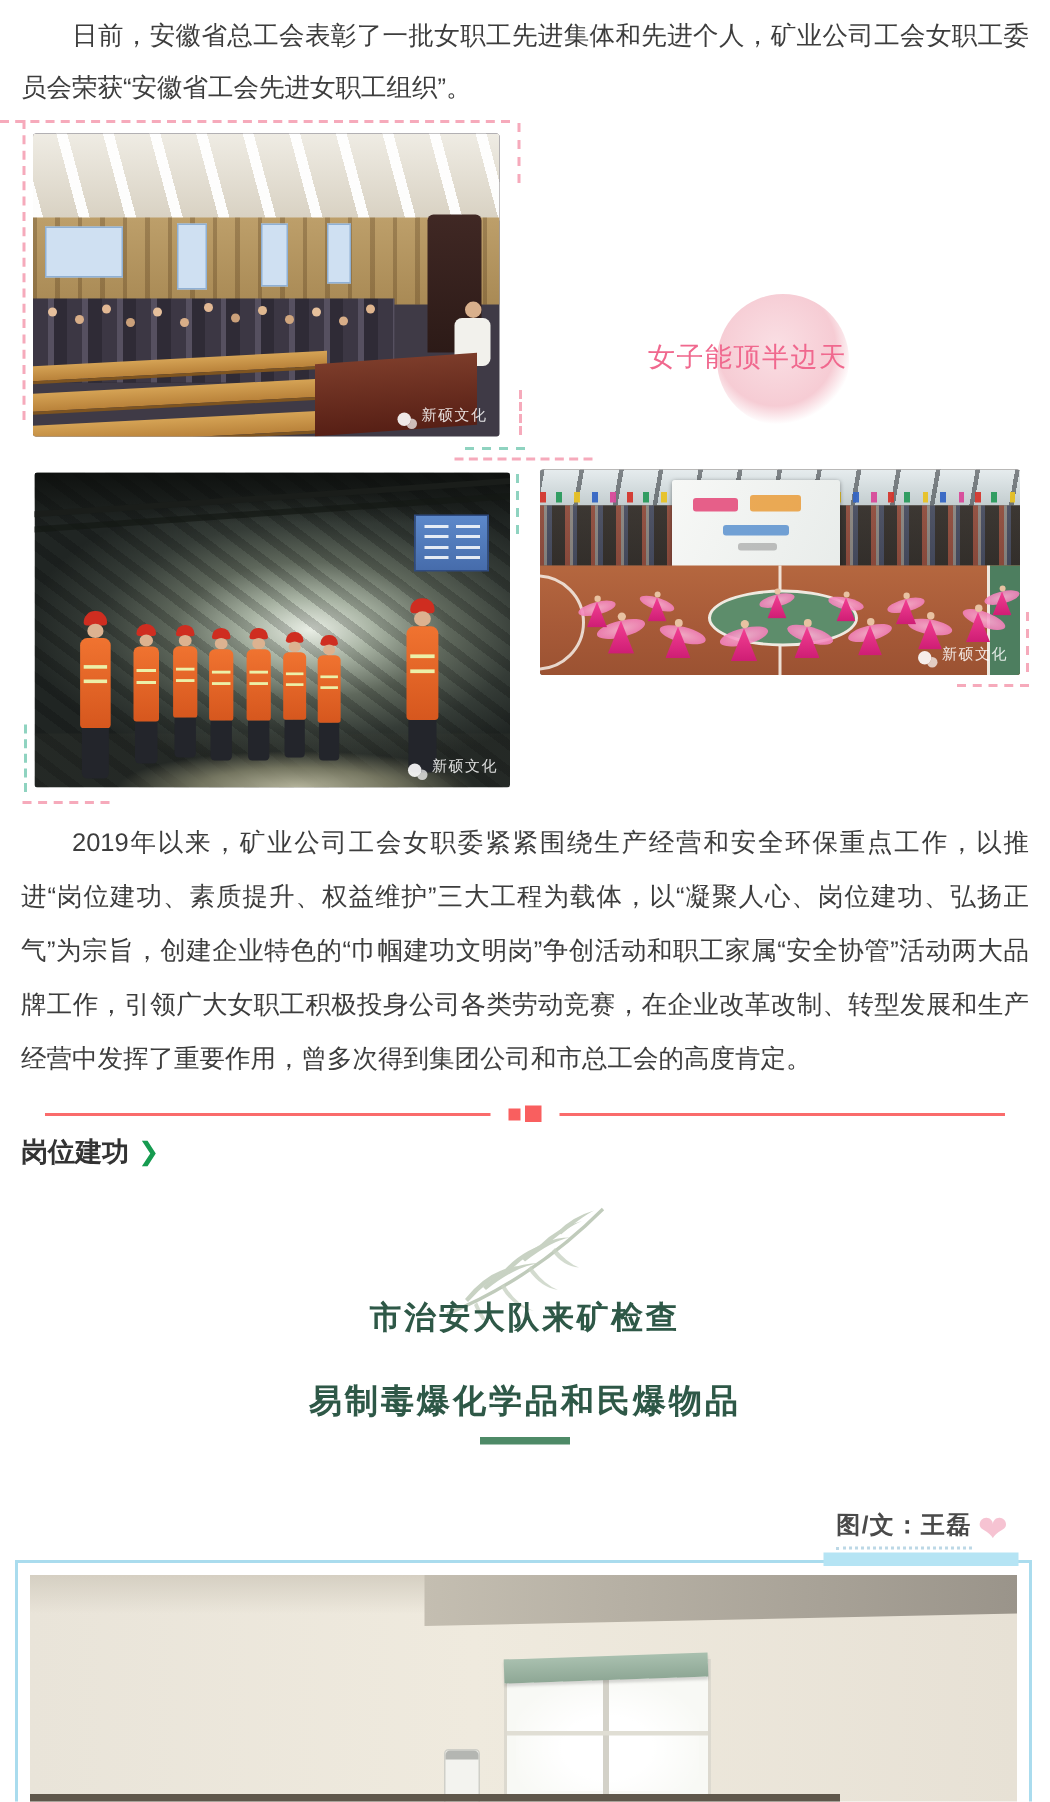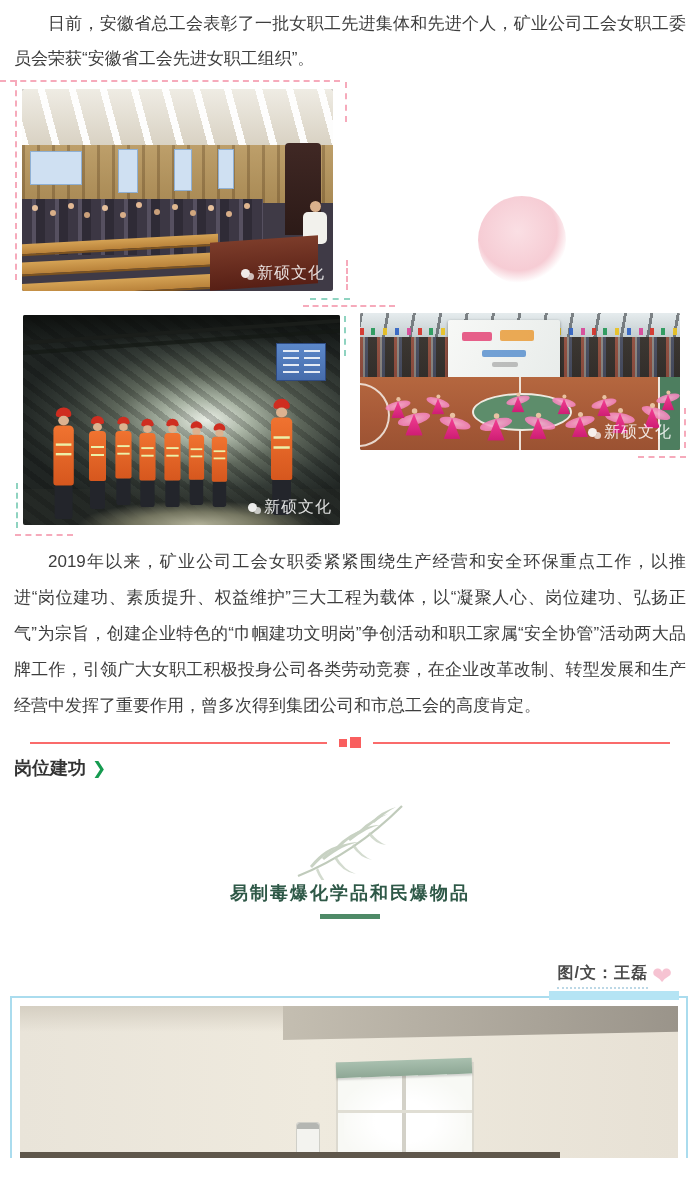--- a/index.html
+++ b/index.html
@@ -9,22 +9,22 @@
     color:#3b3b3b;position:relative;
   }
   
   .para{margin:0 14px;font-size:17px;line-height:35px;text-align:justify;color:#3d3d3d;}
   .para.indent{text-indent:2em;}
   #para1{padding-top:6px;}
   #para2{line-height:36px;margin-top:4px;}
   
   .collage{position:relative;height:462px;margin-top:2px;}
   .photo{position:absolute;overflow:hidden;border-radius:2px;}
-  .wm{position:absolute;right:8px;bottom:7px;display:flex;align-items:center;gap:4px;
-      color:rgba(255,255,255,.85);font-size:16px;letter-spacing:1px;z-index:9;}
+  .wm{position:absolute;right:8px;bottom:7px;display:flex;align-items:flex-end;gap:4px;
+      color:rgba(255,255,255,.85);font-size:10px;letter-spacing:1px;z-index:9;}
   .wm-logo{width:9px;height:9px;border-radius:50%;background:rgba(255,255,255,.9);
       box-shadow:5px 3px 0 -1px rgba(255,255,255,.7);margin-right:3px;}
   
   .dash{position:absolute;}
   .dash.h{border-top:2px dashed #f6aabb;height:0;}
   .dash.v{border-left:2px dashed #f6aabb;width:0;}
   .dash.teal{border-color:#8fd3c0;}
   
   #ph1{left:22px;top:11px;width:311px;height:202px;background:#3f3a46;}
   .p1-ceiling{position:absolute;left:0;top:0;right:0;height:58px;
@@ -109,21 +109,21 @@
   .divider .sq1{width:8px;height:8px;background:#f95f5f;margin:0 3px 0 12px;}
   .divider .sq2{width:11px;height:11px;background:#f95f5f;margin-right:12px;}
   
   .section-head{margin:8px 0 0 14px;font-size:18px;font-weight:700;color:#333;display:flex;align-items:center;}
   .section-head .arrow{color:#169b50;font-size:17px;margin-left:6px;font-weight:700;}
   
   .green-block{text-align:center;margin-top:22px;position:relative;}
   .leaf{display:block;margin:0 auto -16px;position:relative;z-index:1;}
   .gtitle{position:relative;z-index:2;color:#2e5847;font-weight:700;letter-spacing:2px;}
   .gtitle.l1{font-size:21px;}
-  .gtitle.l2{font-size:18px;margin-top:17px;}
+  .gtitle.l2{font-size:22px;margin-top:27px;}
   .gbar{width:60px;height:5px;background:#4e8a67;margin:9px auto 0;}
   
   .credit{margin:44px 28px 0 0;text-align:right;display:flex;justify-content:flex-end;align-items:center;}
   .credit .label{font-size:16px;font-weight:700;color:#4a4a4a;border-bottom:2px dotted #bcd8e6;padding-bottom:3px;letter-spacing:1px;}
   .credit .heart{font-size:24px;color:#f6c3d2;margin-left:4px;line-height:1;}
   
   .frame{position:relative;margin:7px 0 0 10px;width:674px;height:160px;
     border:2px solid #aadcee;border-bottom:none;}
   .frame-bar{position:absolute;top:-7px;left:537px;width:130px;height:9px;background:#b5e4f4;}
   #ph4{position:absolute;left:8px;top:8px;right:8px;bottom:0;overflow:hidden;
@@ -174,20 +174,21 @@
     <div class="p1-speaker-head"></div>
     <div class="p1-speaker-body"></div>
     <div class="p1-podium"></div>
     <div class="wm">
         <span class="wm-logo"></span>
         <span>新硕文化</span>
       </div>
   </div>
 
   <div class="slogan-circle"></div>
+  <div class="slogan">女子能顶半边天</div>
 
   <div id="ph2" class="photo">
     <div class="p2-roof"></div>
     <div class="p2-pipe"></div>
     <div class="p2-sign"></div>
     <div class="p2-floor"></div>
     <div class="miner" style="left:28px;bottom:6px;transform:scale(1.2);">
         <div class="hat"></div>
         <div class="face"></div>
         <div class="suit"></div>
@@ -351,20 +352,21 @@
       <path d="M47 48 q 18 -18 32 -22 q -20 4 -34 20 z"></path>
       <path d="M60 39 q 18 -14 30 -16 q -18 0 -32 14 z"></path>
       <path d="M72 30 q 16 -14 26 -18 q -16 4 -28 16 z"></path>
       <path d="M84 21 q 14 -12 22 -16 q -14 4 -24 14 z"></path>
       <path d="M28 66 q 6 16 18 22 q -14 -4 -20 -20 z" opacity=".8"></path>
       <path d="M46 54 q 8 14 20 18 q -14 -2 -22 -16 z" opacity=".8"></path>
       <path d="M64 42 q 8 12 18 16 q -12 -2 -20 -14 z" opacity=".8"></path>
       <path d="M80 30 q 8 10 16 13 q -11 -1 -18 -11 z" opacity=".8"></path>
     </g>
   </svg>
+  <div class="gtitle l1">市治安大队来矿检查</div>
   <div class="gtitle l2">易制毒爆化学品和民爆物品</div>
   <div class="gbar"></div>
 </div>
 
 <div class="credit">
   <span class="label">图/文：王磊</span>
   <span class="heart">❤</span>
 </div>
 
 <div class="frame">

